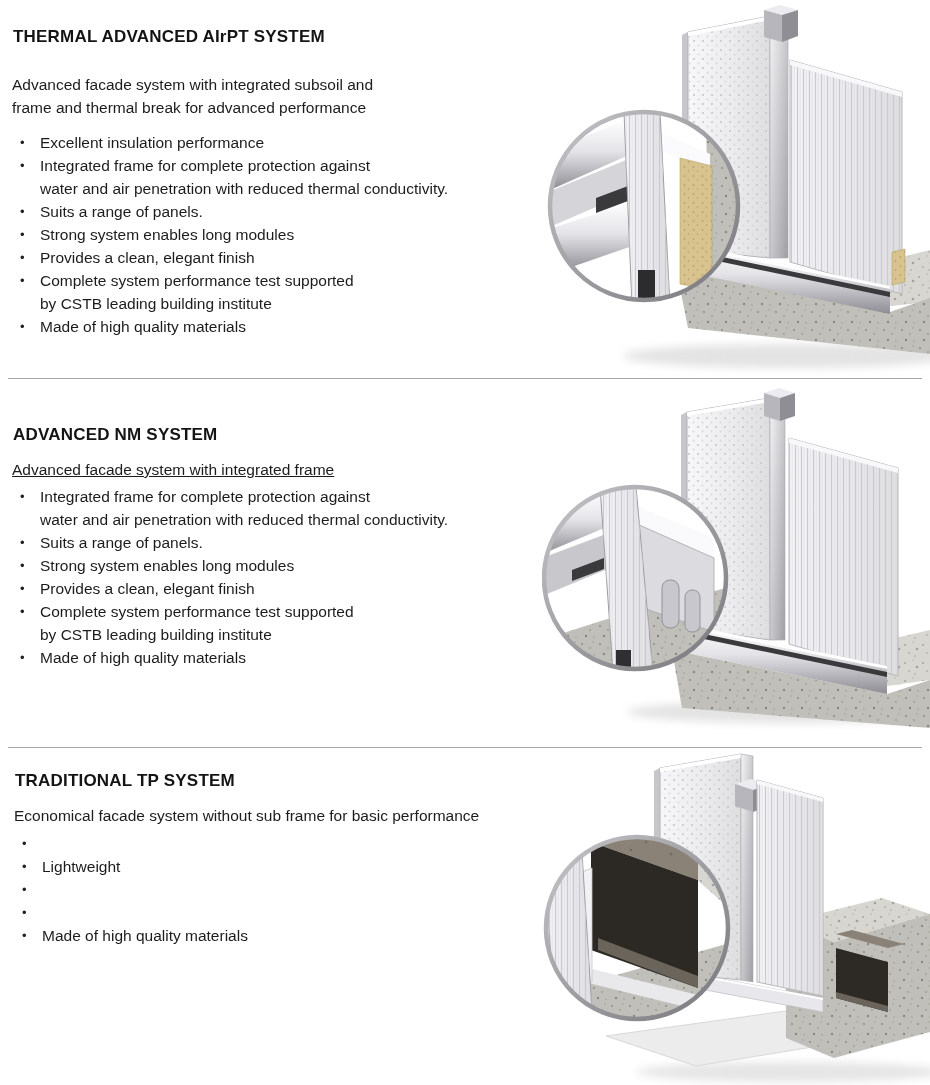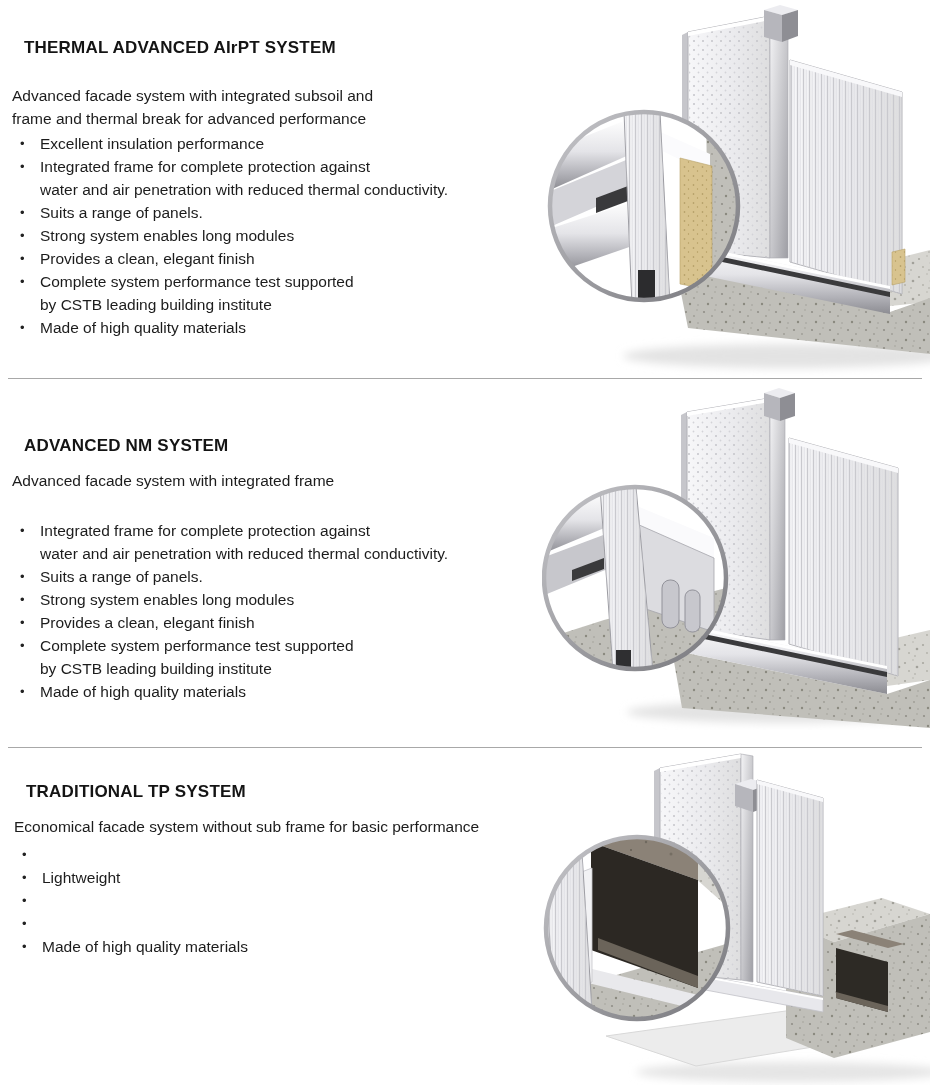--- a/index.html
+++ b/index.html
@@ -1,30 +1,30 @@
 <!DOCTYPE html>
 <html><head>
 <meta charset="utf-8">
 <style>
   html,body{margin:0;padding:0;}
   body{
     width:930px;height:1085px;position:relative;background:#ffffff;
     font-family:"Liberation Sans", sans-serif;color:#1c1c1c;overflow:hidden;
   }
   .textcol{position:absolute;left:12px;width:552px;}
-  .title{font-size:17px;font-weight:700;margin:12px;color:#141414;letter-spacing:.2px;}
+  .title{font-size:17px;font-weight:700;margin:1px;color:#141414;letter-spacing:.2px;}
   .desc{font-size:15.5px;line-height:23px;margin:0;white-space:pre-line;color:#1c1c1c;}
   .bullets{list-style:none;margin:0;padding:0;font-size:15.5px;line-height:23px;}
   .b{display:flex;align-items:flex-start;}
   .dot{flex:0 0 20px;width:20px;padding-left:8px;font-size:13px;line-height:23px;color:#222;}
   .bt{white-space:pre-line;}
   .s1 .title{margin-bottom:26px;}
-  .s1 .desc{margin-bottom:2px;}
+  .s1 .desc{margin-bottom:12px;}
   .s2 .title{margin-bottom:13px;}
-  .s2 .desc{margin-bottom:27px;}
+  .s2 .desc{margin-bottom:4px;text-decoration:underline;}
   .s3 .title{margin-bottom:13px;}
   .s3 .desc{margin-bottom:5px;}
   .divider{position:absolute;left:8px;width:914px;height:1px;background:#a8a8a8;}
   .figure{position:absolute;}
   .figure svg{display:block;width:100%;height:100%;}
 </style>
 </head>
 <body>
 
 <svg width="0" height="0" style="position:absolute" aria-hidden="true">

